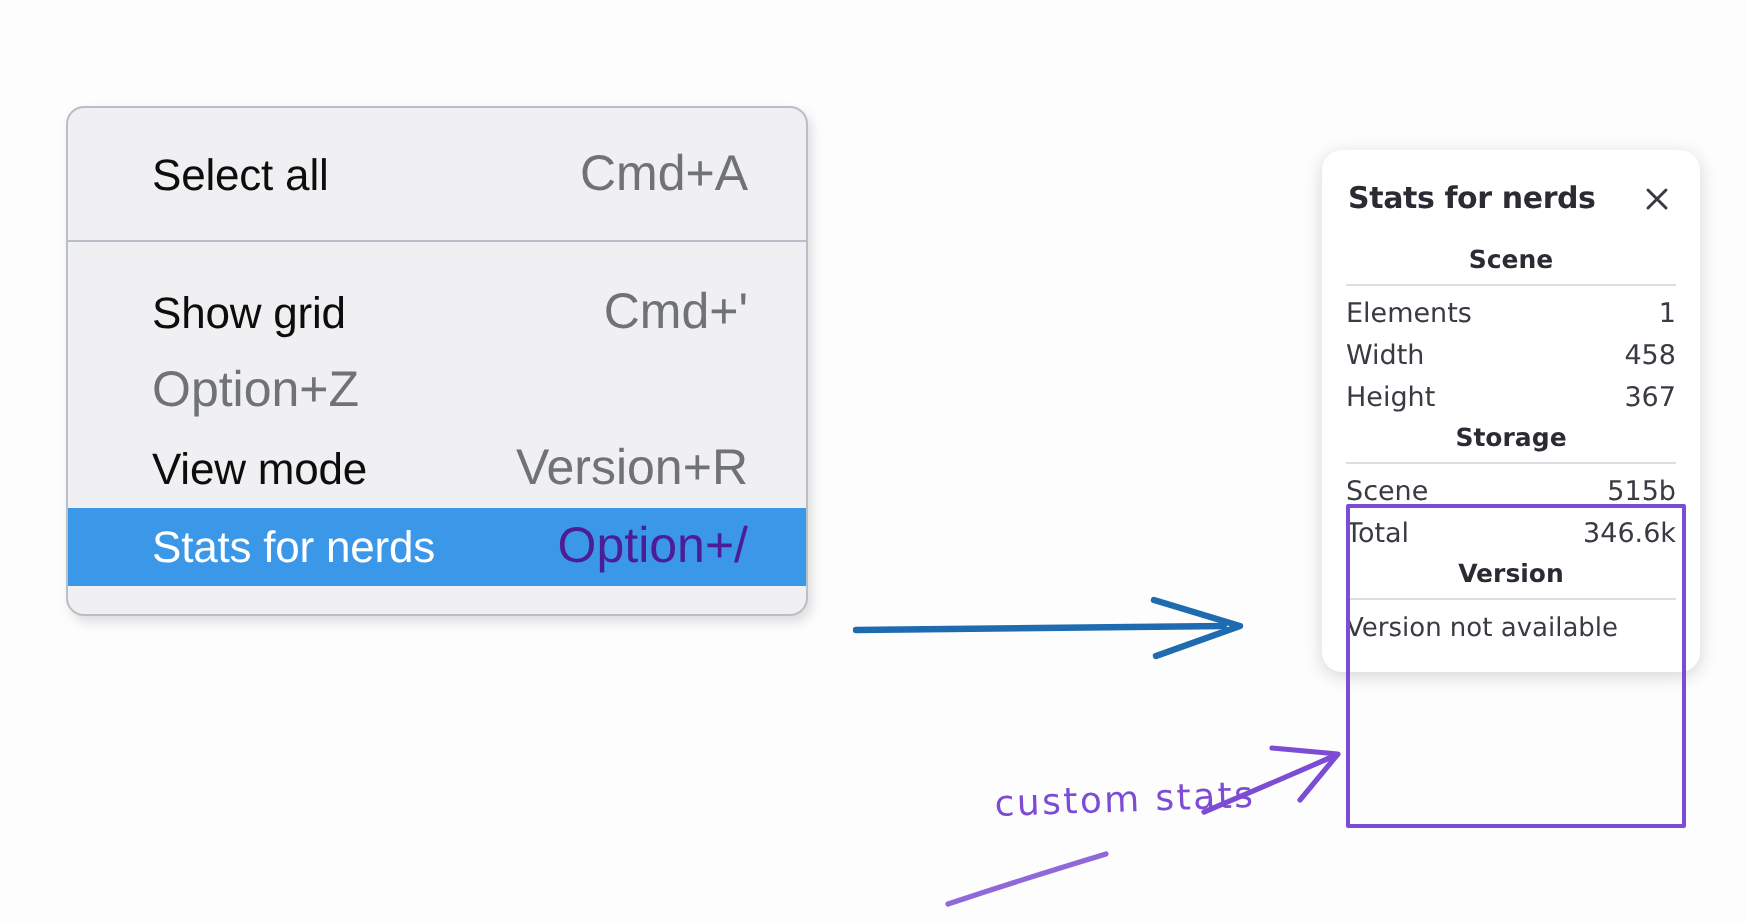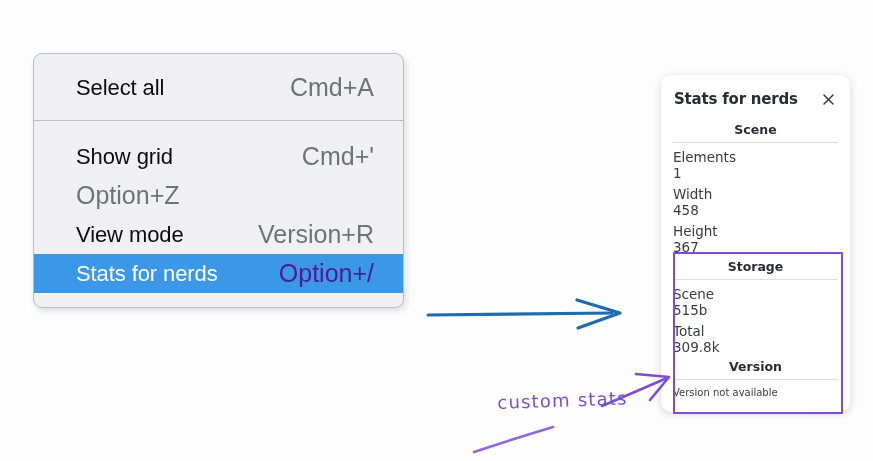--- a/index.html
+++ b/index.html
@@ -129,26 +129,25 @@
     background: #dddde2;
     margin: 0 0 3px 0;
   }
   .sp-row {
     display: flex;
     justify-content: space-between;
     align-items: baseline;
     font-size: 13.5px;
     color: #3a3a42;
     padding: 2.5px 0;
-    flex-direction: column;
   }
   .sp-row .k { white-space: nowrap; }
   .sp-row .v { white-space: nowrap; }
   .sp-single {
-    font-size: 10px;
+    font-size: 13px;
     color: #3a3a42;
     padding: 4px 0 2px 0;
     white-space: nowrap;
   }
 
   
   .sp-highlight {
     position: absolute;
     left: 12px;
     top: 177px;
@@ -244,21 +243,21 @@
       </div>
 
       <div class="sp-section-title">Storage</div>
       <div class="sp-rule"></div>
       <div class="sp-row">
         <span class="k">Scene</span>
         <span class="v">515b</span>
       </div>
       <div class="sp-row">
         <span class="k">Total</span>
-        <span class="v">309.8k</span>
+        <span class="v">346.6k</span>
       </div>
 
       <div class="sp-section-title">Version</div>
       <div class="sp-rule"></div>
       <div class="sp-single">Version not available</div>
     </div>
 
     <div class="sp-highlight"></div>
   </div>
 

